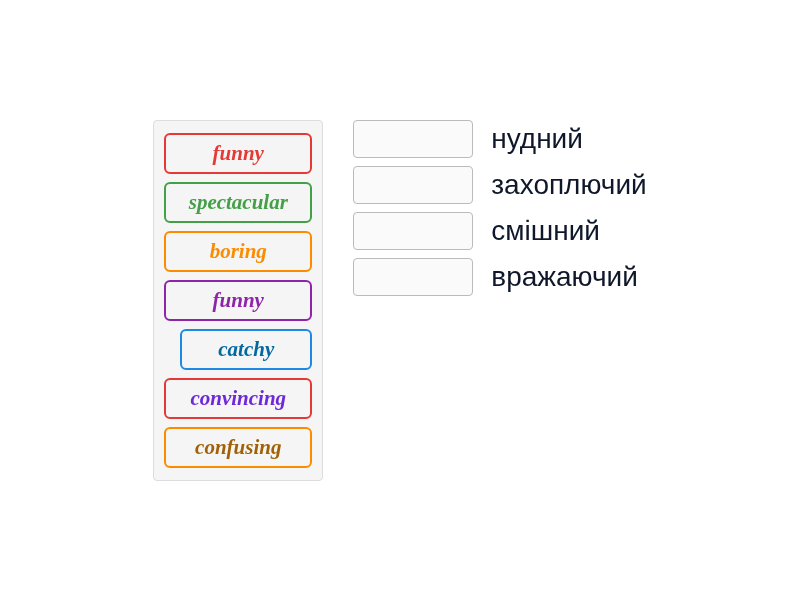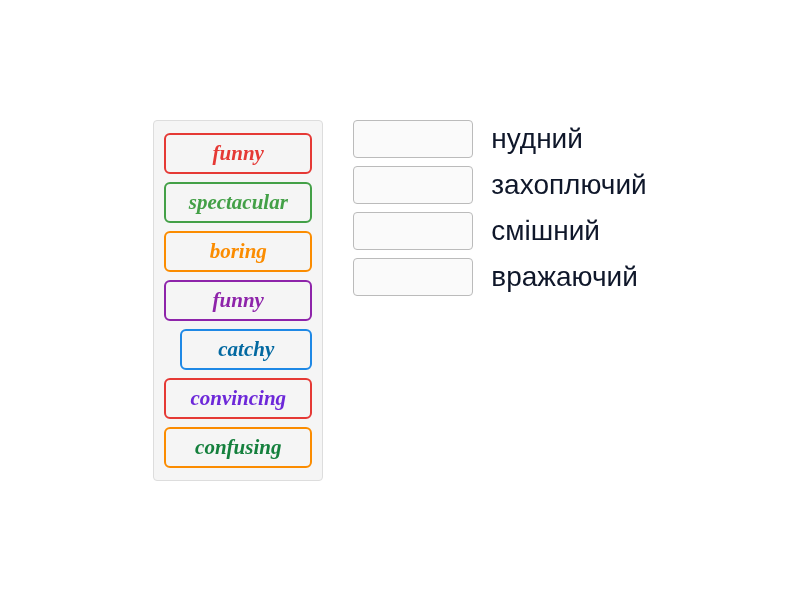--- a/index.html
+++ b/index.html
@@ -45,21 +45,21 @@
       cursor: grab;
     }
 
     .word-funny { border-color: #e53935; color: #e53935; }
     .word-fascinating { border-color: #43a047; color: #43a047; }
     .word-boring { border-color: #fb8c00; color: #fb8c00; }
     .word-scary { border-color: #8e24aa; color: #8e24aa; }
     .word-catchy { border-color: #1e88e5; color: #0369a1; margin-left: 16px; }
     .word-convincing { border-color: #e53935; color: #6d28d9; }
     .word-spectacular { border-color: #43a047; color: #43a047; }
-    .word-confusing { border-color: #fb8c00; color: #15803d; }
+    .word-confusing { border-color: #fb8c00; color: #a16207; }
 
     .right-column {
       display: flex;
       flex-direction: column;
       gap: 8px;
       margin-left: 30px;
     }
 
     .match-row {
       display: flex;

